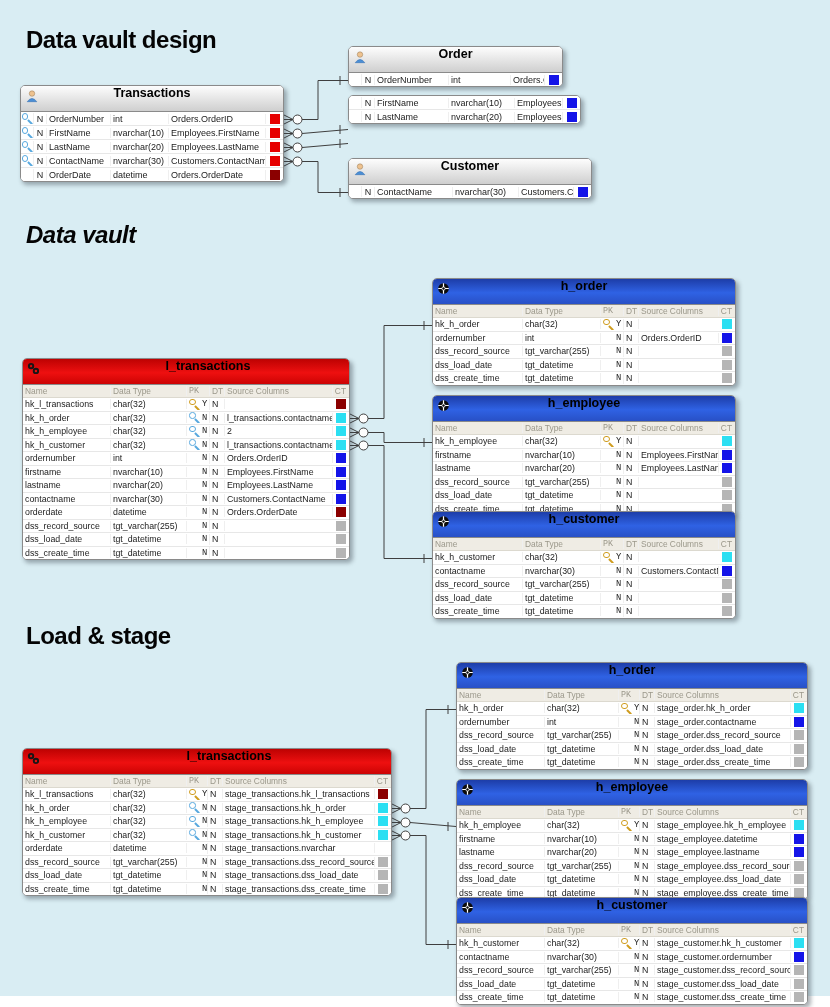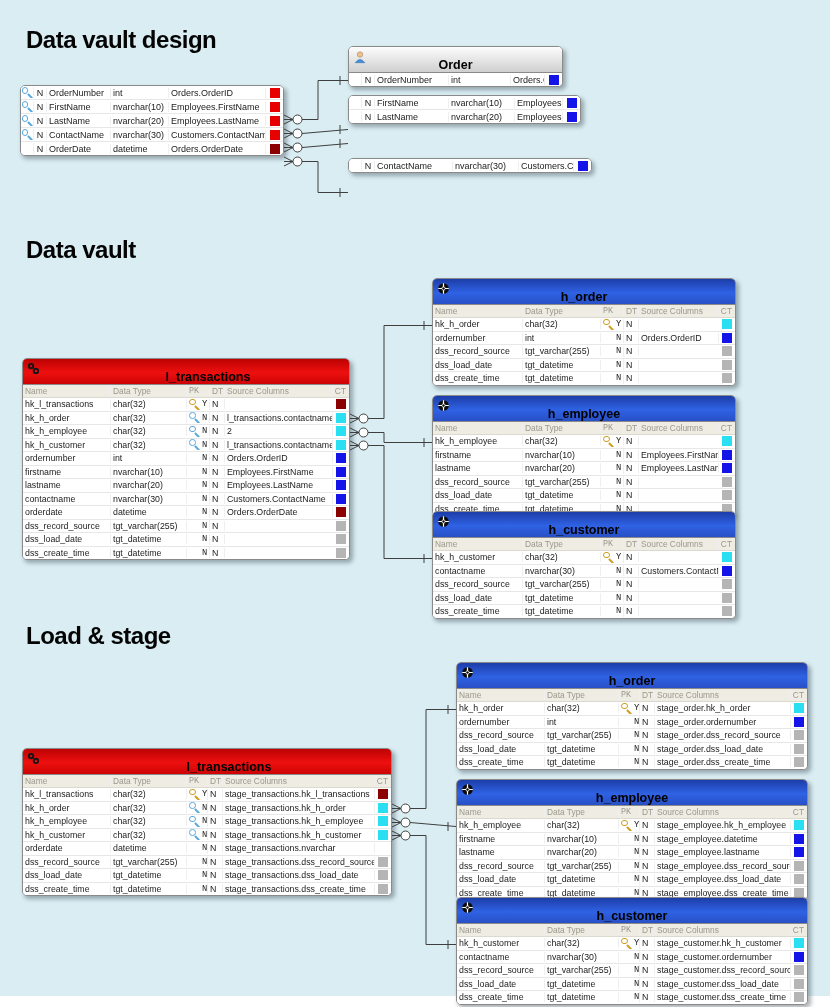--- a/index.html
+++ b/index.html
@@ -4,29 +4,29 @@
 <style>
   html,body{margin:0;padding:0;}
   body{
     width:830px;height:1007px;position:relative;overflow:hidden;
     background:#ffffff;font-family:"Liberation Sans",sans-serif;
   }
   .canvas{position:absolute;left:0;top:0;width:830px;height:996px;background:#d9edf3;}
   #wires{position:absolute;left:0;top:0;z-index:1;pointer-events:none;}
 
   .section-title{position:absolute;left:26px;font-size:24px;font-weight:bold;color:#040404;z-index:2;letter-spacing:-0.5px;}
-  #h-dvd{top:26px;} #h-dv{top:236px;} #h-ls{top:622px;}
+  #h-dvd{top:26px;} #h-dv{top:221px;font-style:italic;} #h-ls{top:622px;}
 
   .tbl{
     position:absolute;z-index:2;background:#fff;color:#1b1b1b;
     border:1px solid #8a8a8a;border-radius:5px;overflow:hidden;
     box-shadow:2.5px 3px 4px rgba(50,60,70,.4);
     font-size:8.8px;
   }
-  .thead{position:relative;height:25px;display:flex;align-items:flex-end;justify-content:center;border-bottom:1px solid #8a8a8a;}
+  .thead{position:relative;height:25px;display:flex;align-items:flex-start;justify-content:center;border-bottom:1px solid #8a8a8a;}
   .src-tbl .thead{background:linear-gradient(180deg,#fdfdfd,#cfcfcf);}
   .red-tbl .thead{background:linear-gradient(180deg,#bd0202,#ee1010 55%,#cc0303);padding-left:44px;}
   .blue-tbl .thead{background:linear-gradient(180deg,#1d3da8,#2f62e4 55%,#2850c6);}
   .ttitle{font-weight:bold;font-size:12.5px;color:#000;}
   .hicon{position:absolute;left:4px;top:3px;width:14px;height:14px;}
   .hicon svg{display:block;}
 
   .colhead{display:flex;align-items:center;height:12px;background:#efece4;color:#9b988b;font-size:8.4px;border-bottom:1px solid #dcd9cf;}
   .row{display:flex;align-items:center;height:12.5px;border-bottom:1px solid #e7e7e7;background:#fff;}
   .src-tbl .row{height:13px;}
@@ -141,20 +141,29 @@
     <line x1="426" y1="835.5" x2="426" y2="944.5" stroke="#3f3f3f" stroke-width="1"></line>
     <line x1="426" y1="944.5" x2="456" y2="944.5" stroke="#3f3f3f" stroke-width="1"></line>
     <line x1="448" y1="940" x2="448" y2="949" stroke="#3f3f3f" stroke-width="1"></line>
   </svg>
 
 <div class="section-title" id="h-dvd">Data vault design</div>
 <div class="section-title" id="h-dv">Data vault</div>
 <div class="section-title" id="h-ls">Load &amp; stage</div>
 
 <div class="tbl src-tbl" id="t-transactions">
+  <div class="thead">
+    <span class="hicon">
+        <svg viewBox="0 0 16 16" width="14" height="14">
+          <path d="M2.5 14.5 q5.5 -7.5 11 0 z" fill="#4b8fd6" stroke="#2f6bb0" stroke-width="0.6"></path>
+          <circle cx="8" cy="5.2" r="3.1" fill="#eec28f" stroke="#9a7b55" stroke-width="0.6"></circle>
+        </svg>
+      </span>
+    <span class="ttitle">Transactions</span>
+  </div>
   <div class="rows">
 
   <div class="row">
       <span class="c ckey">
           <span class="keyicon key-blue"></span>
         </span>
       <span class="c cn">N</span>
       <span class="c cname">OrderNumber</span>
       <span class="c ctype">int</span>
       <span class="c csrc">Orders.OrderID</span>
@@ -264,20 +273,29 @@
       <span class="c ctype">nvarchar(20)</span>
       <span class="c csrc">Employees.LastName</span>
       <span class="c cct">
           <span class="ctbox" style="background: rgb(20, 20, 232);"></span>
         </span>
     </div>
     </div>
 </div>
 
 <div class="tbl src-tbl" id="t-customer">
+  <div class="thead">
+    <span class="hicon">
+        <svg viewBox="0 0 16 16" width="14" height="14">
+          <path d="M2.5 14.5 q5.5 -7.5 11 0 z" fill="#4b8fd6" stroke="#2f6bb0" stroke-width="0.6"></path>
+          <circle cx="8" cy="5.2" r="3.1" fill="#eec28f" stroke="#9a7b55" stroke-width="0.6"></circle>
+        </svg>
+      </span>
+    <span class="ttitle">Customer</span>
+  </div>
   <div class="rows">
 
   <div class="row">
       <span class="c ckey">
           <span class="keyicon" style="visibility: hidden;"></span>
         </span>
       <span class="c cn">N</span>
       <span class="c cname">ContactName</span>
       <span class="c ctype">nvarchar(30)</span>
       <span class="c csrc">Customers.ContactName</span>
@@ -913,21 +931,21 @@
         </span>
     </div>
       <div class="row">
       <span class="c cname">ordernumber</span>
       <span class="c ctype">int</span>
       <span class="c cpk">
           <span class="keyicon" style="visibility: hidden;"></span>
           <span>N</span>
         </span>
       <span class="c cdt">N</span>
-      <span class="c csrc">stage_order.ordernumber</span>
+      <span class="c csrc">stage_order.contactname</span>
       <span class="c cct">
           <span class="ctbox" style="background: rgb(20, 20, 232);"></span>
         </span>
     </div>
       <div class="row">
       <span class="c cname">dss_record_source</span>
       <span class="c ctype">tgt_varchar(255)</span>
       <span class="c cpk">
           <span class="keyicon" style="visibility: hidden;"></span>
           <span>N</span>

